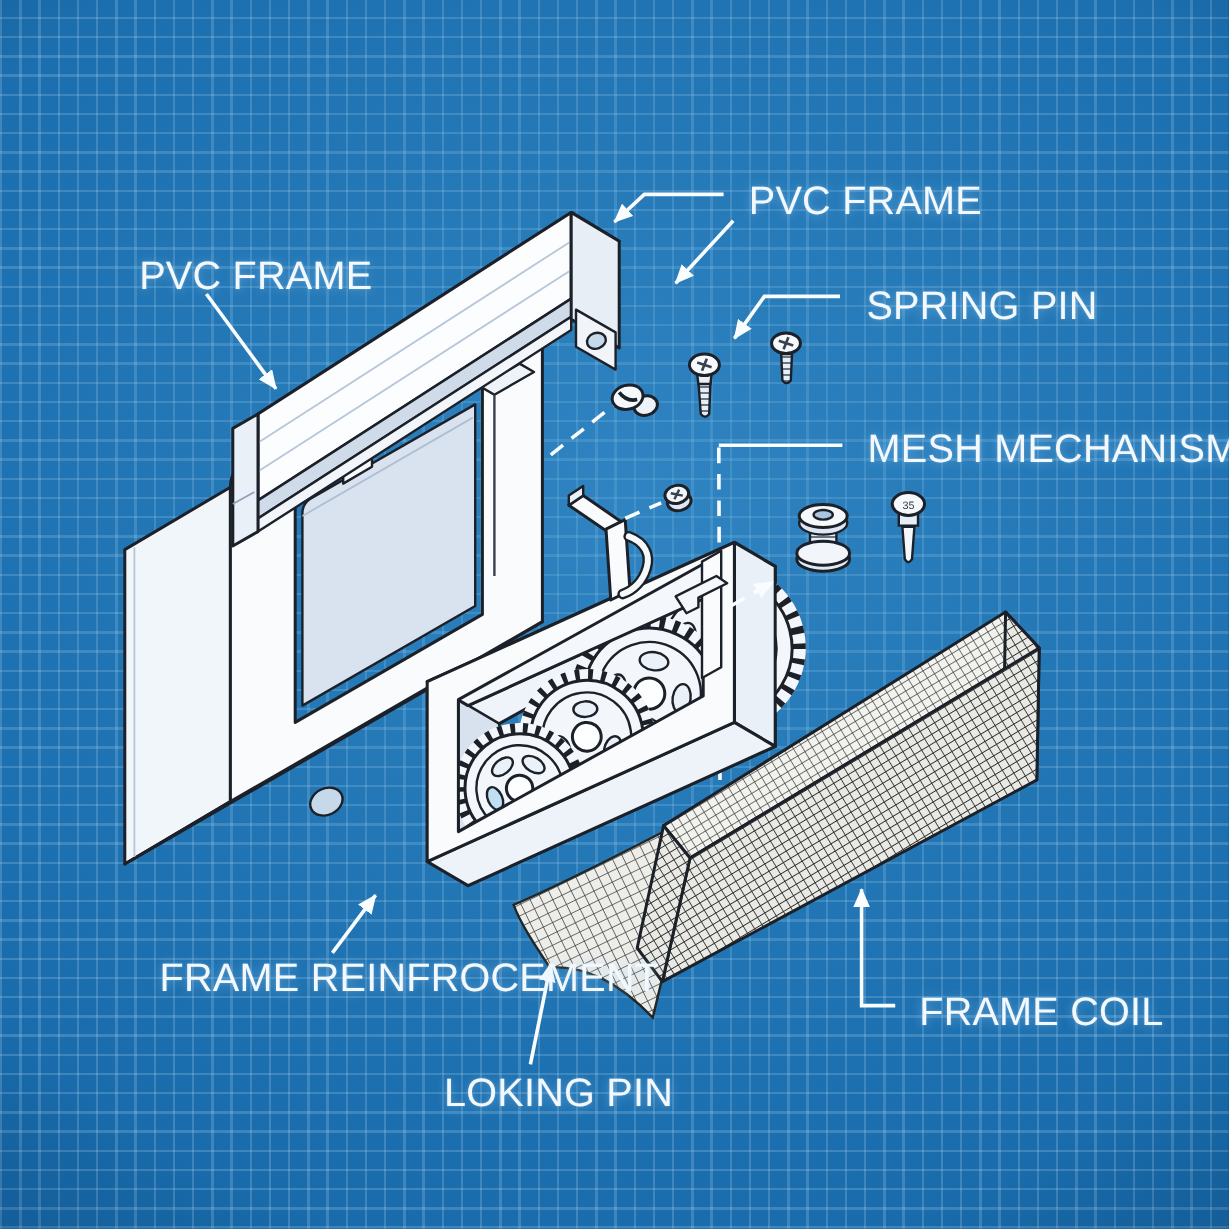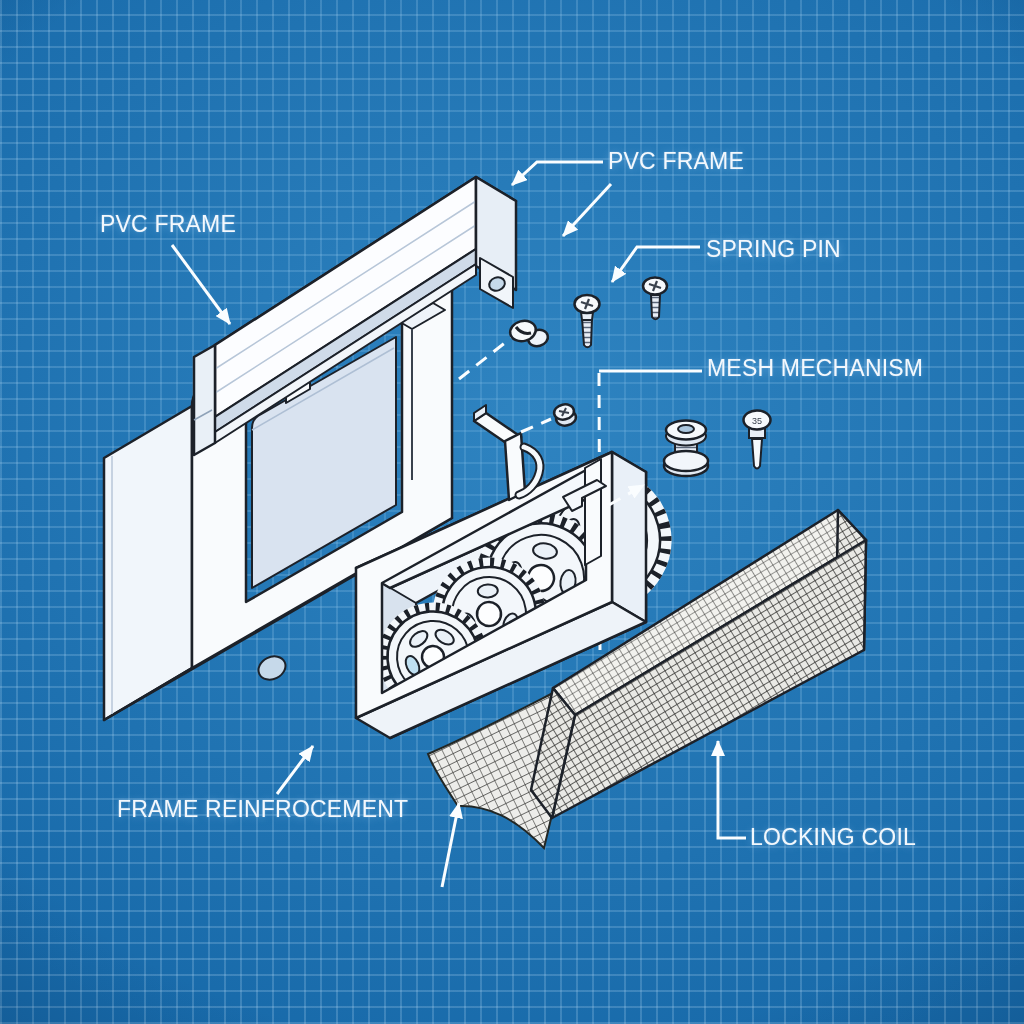--- a/index.html
+++ b/index.html
@@ -8,23 +8,23 @@
   .bg{position:absolute;inset:0;
       background-color:#1769a9;
       background-image:
         radial-gradient(ellipse 130% 110% at 52% 40%, rgba(70,158,216,0.50), rgba(23,105,169,0) 62%),
         repeating-linear-gradient(0deg, rgba(205,232,252,0.21) 0 2px, transparent 2px 16px),
         repeating-linear-gradient(90deg, rgba(205,232,252,0.21) 0 2px, transparent 2px 16px);}
   .vignette{position:absolute;inset:0;pointer-events:none;
       background:radial-gradient(ellipse 120% 105% at 50% 45%, rgba(0,0,0,0) 55%,
                  rgba(6,40,75,0.38) 82%, rgba(4,26,54,0.62) 100%);}
   svg.scene{position:absolute;inset:0;}
-  .lbl{position:absolute;color:#f3f8fd;font-size:23px;letter-spacing:0.2px;
+  .lbl{position:absolute;color:#f3f8fd;font-size:33px;letter-spacing:0.2px;
        white-space:nowrap;font-weight:400;
-       text-shadow:0 1px 9px rgba(160,212,255,.45), 0 0 2px rgba(225,242,255,.3);}
+       text-shadow:0 1px 9px rgba(160,212,255,.45), 0 0 2px rgba(225,242,255,.3);margin-left:16px;}
 </style>
 </head>
 <body>
 
 <div class="stage">
   <div class="bg"></div>
 
   <svg class="scene" width="1024" height="1024" viewBox="0 0 1024 1024">
     <defs>
       <marker id="ah" markerUnits="userSpaceOnUse" markerWidth="18" markerHeight="14" refX="15" refY="7" orient="auto">
@@ -219,14 +219,15 @@
     </g>
   </svg>
 
   <div class="vignette"></div>
 
   <div class="lbl" style="left:100px;top:211px">PVC FRAME</div>
   <div class="lbl" style="left:608px;top:148px">PVC FRAME</div>
   <div class="lbl" style="left:706px;top:236px">SPRING PIN</div>
   <div class="lbl" style="left:707px;top:355px">MESH MECHANISM</div>
   <div class="lbl" style="left:117px;top:796px">FRAME REINFROCEMENT</div>
-  <div class="lbl" style="left:750px;top:824px">LOCKING COIL</div>
+  <div class="lbl" style="left:354px;top:892px">LOKING PIN</div>
+  <div class="lbl" style="left:750px;top:824px">FRAME COIL</div>
 </div>
 
 </body></html>

